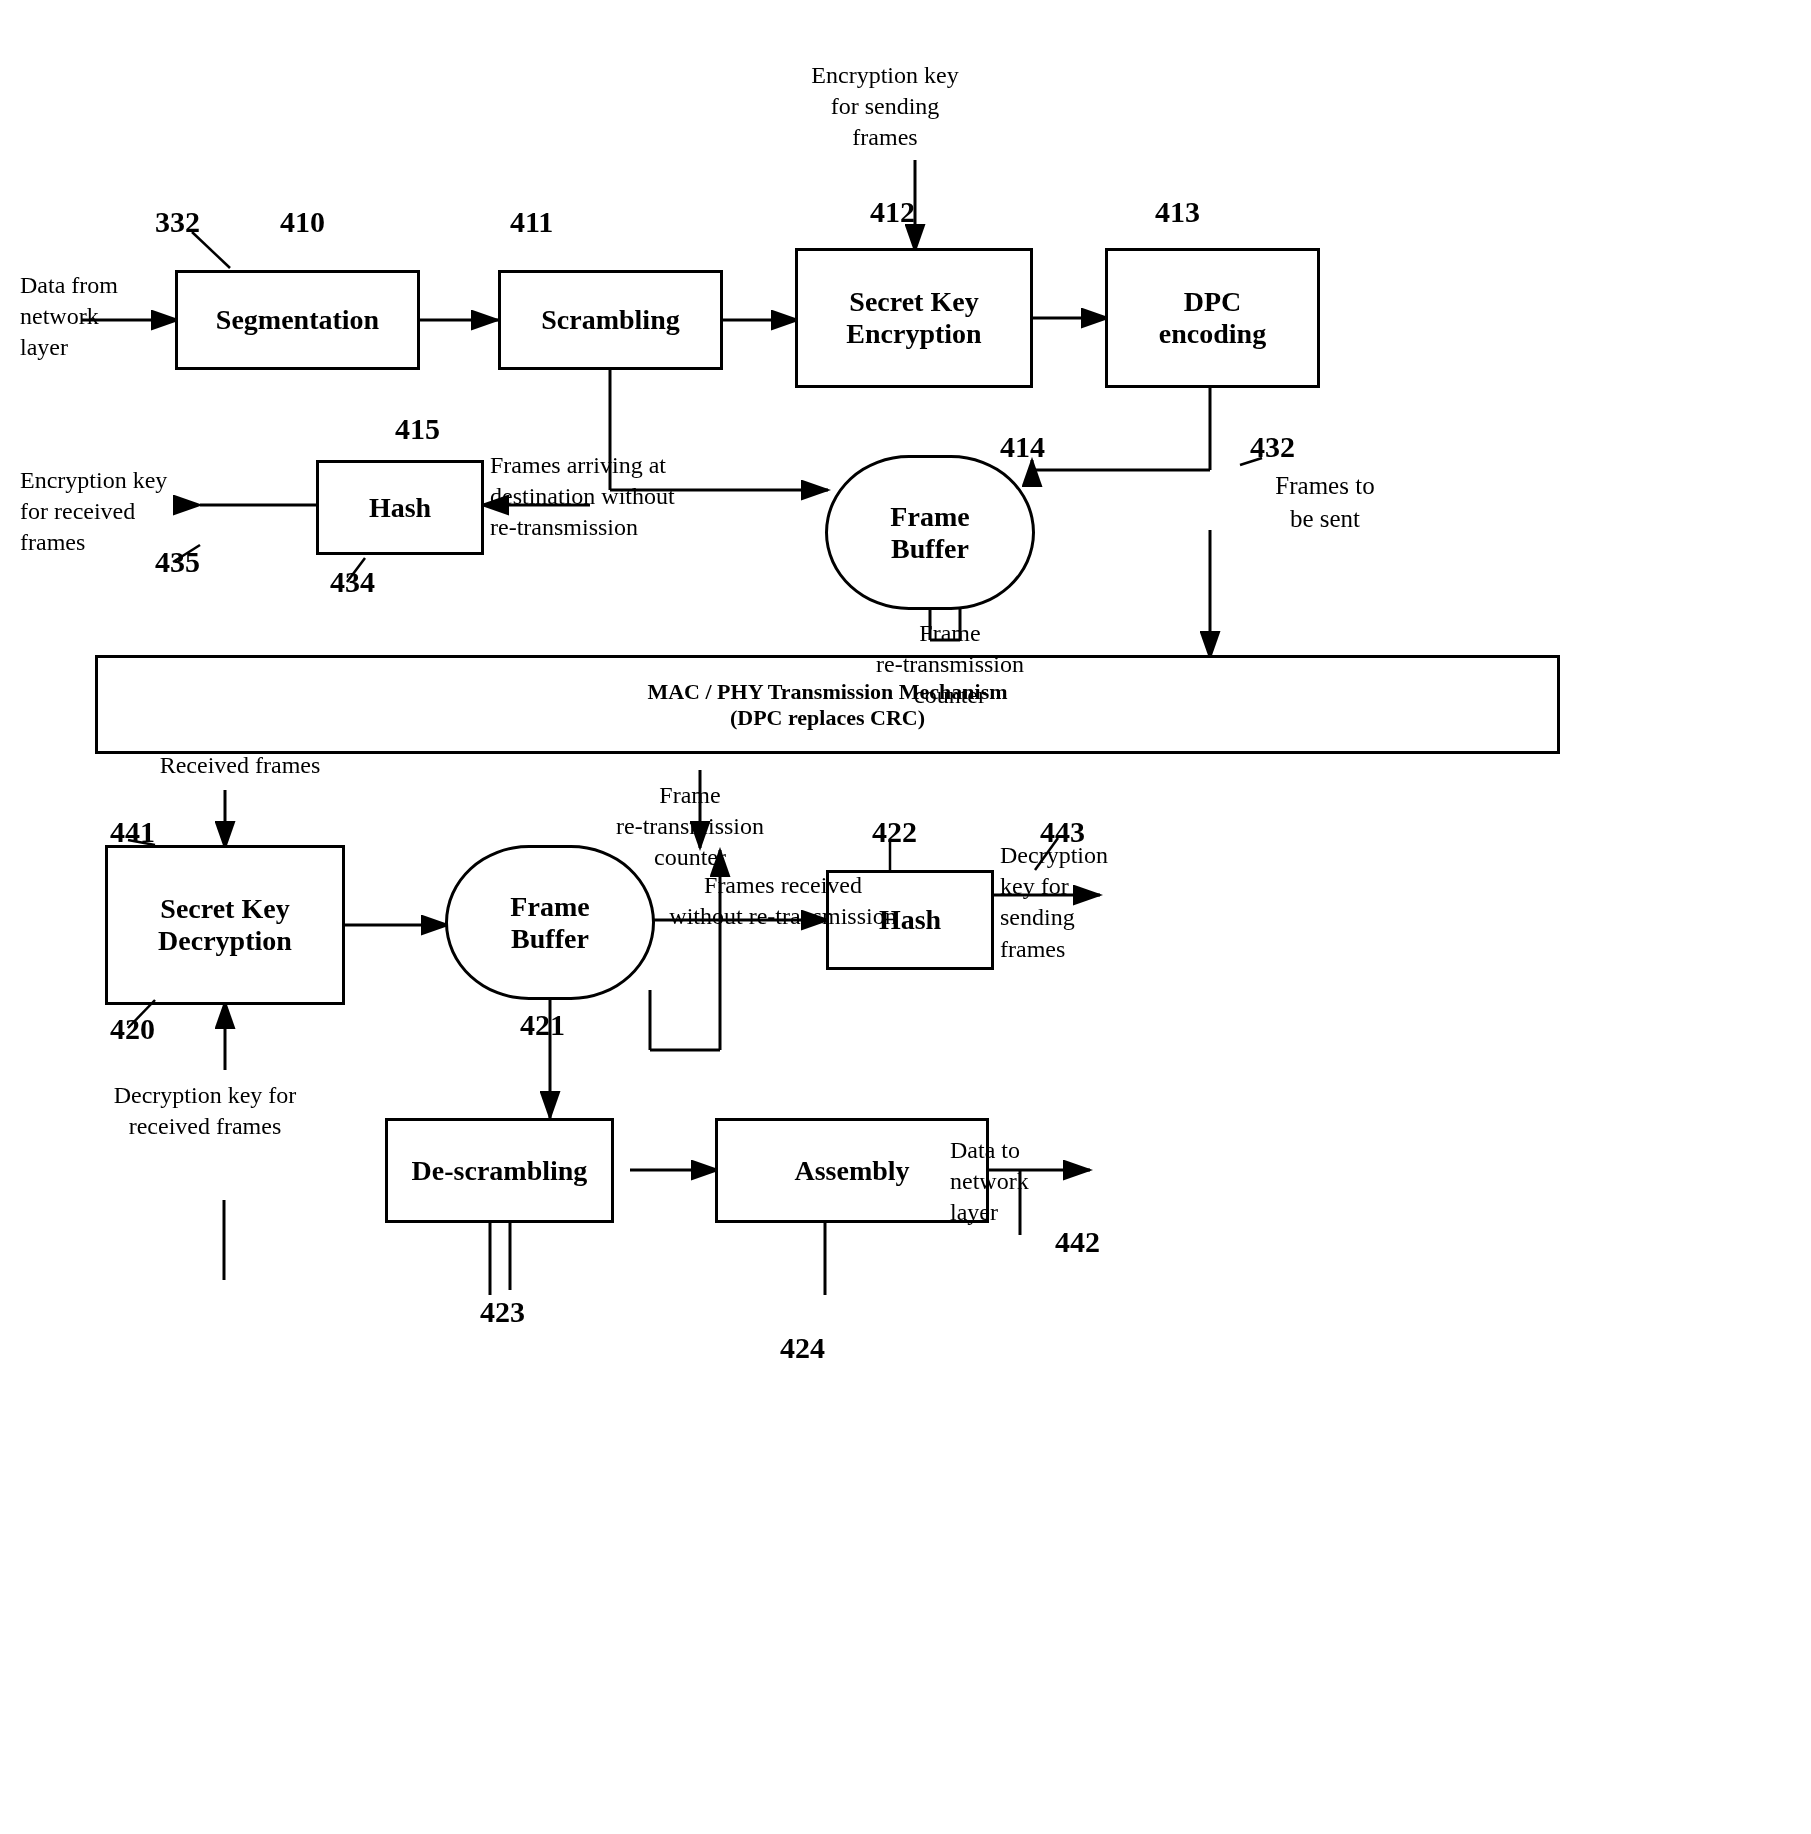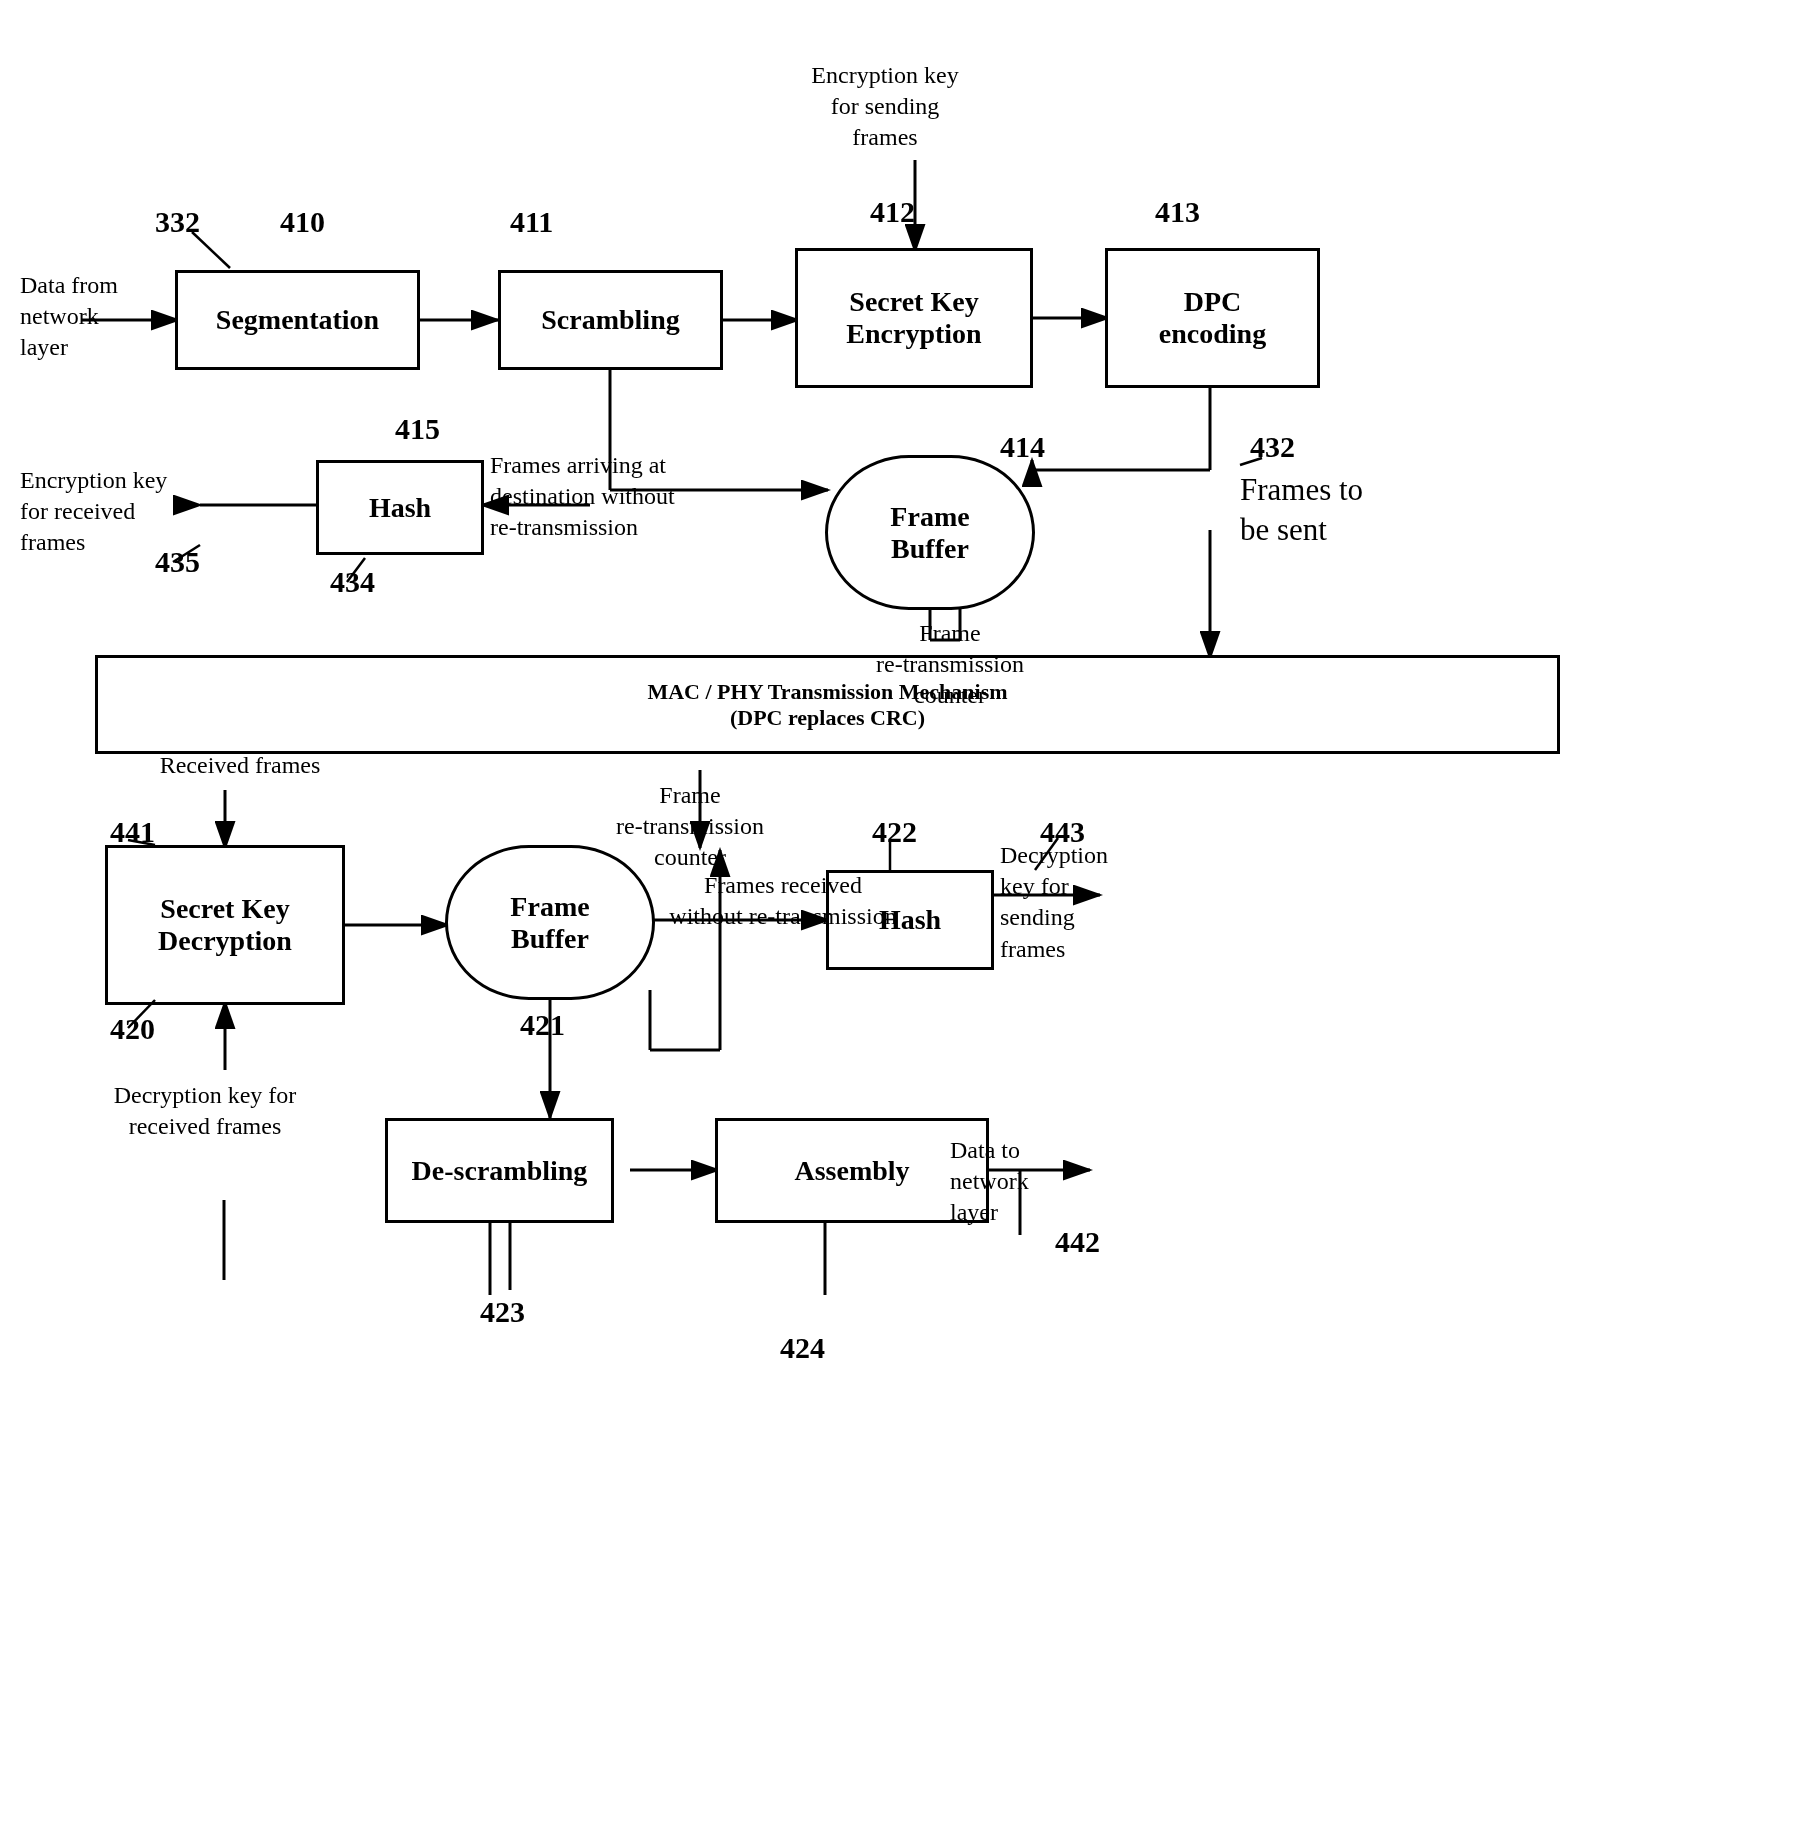--- a/index.html
+++ b/index.html
@@ -202,21 +202,21 @@
   <div class="ref-num" style="left:1055px; top:1225px;">442</div>
 
   <div class="label" style="left:20px; top:270px; width:145px; font-size:24px; text-align:left; line-height:1.3;">
     Data from<br>network<br>layer
   </div>
 
   <div class="label" style="left:760px; top:60px; width:250px; font-size:24px; text-align:center; line-height:1.3;">
     Encryption key<br>for sending<br>frames
   </div>
 
-  <div class="label" style="left:1240px; top:470px; width:170px; font-size:31px; text-align:left; line-height:1.3;">
+  <div class="label" style="left:1240px; top:470px; width:170px; font-size:25px; text-align:center; line-height:1.3;">
     Frames to<br>be sent
   </div>
 
   <div class="label" style="left:20px; top:465px; width:185px; font-size:24px; text-align:left; line-height:1.3;">
     Encryption key<br>for received<br>frames
   </div>
 
   <div class="label" style="left:490px; top:450px; width:310px; font-size:24px; text-align:left; line-height:1.3;">
     Frames arriving at<br>destination without<br>re-transmission
   </div>

